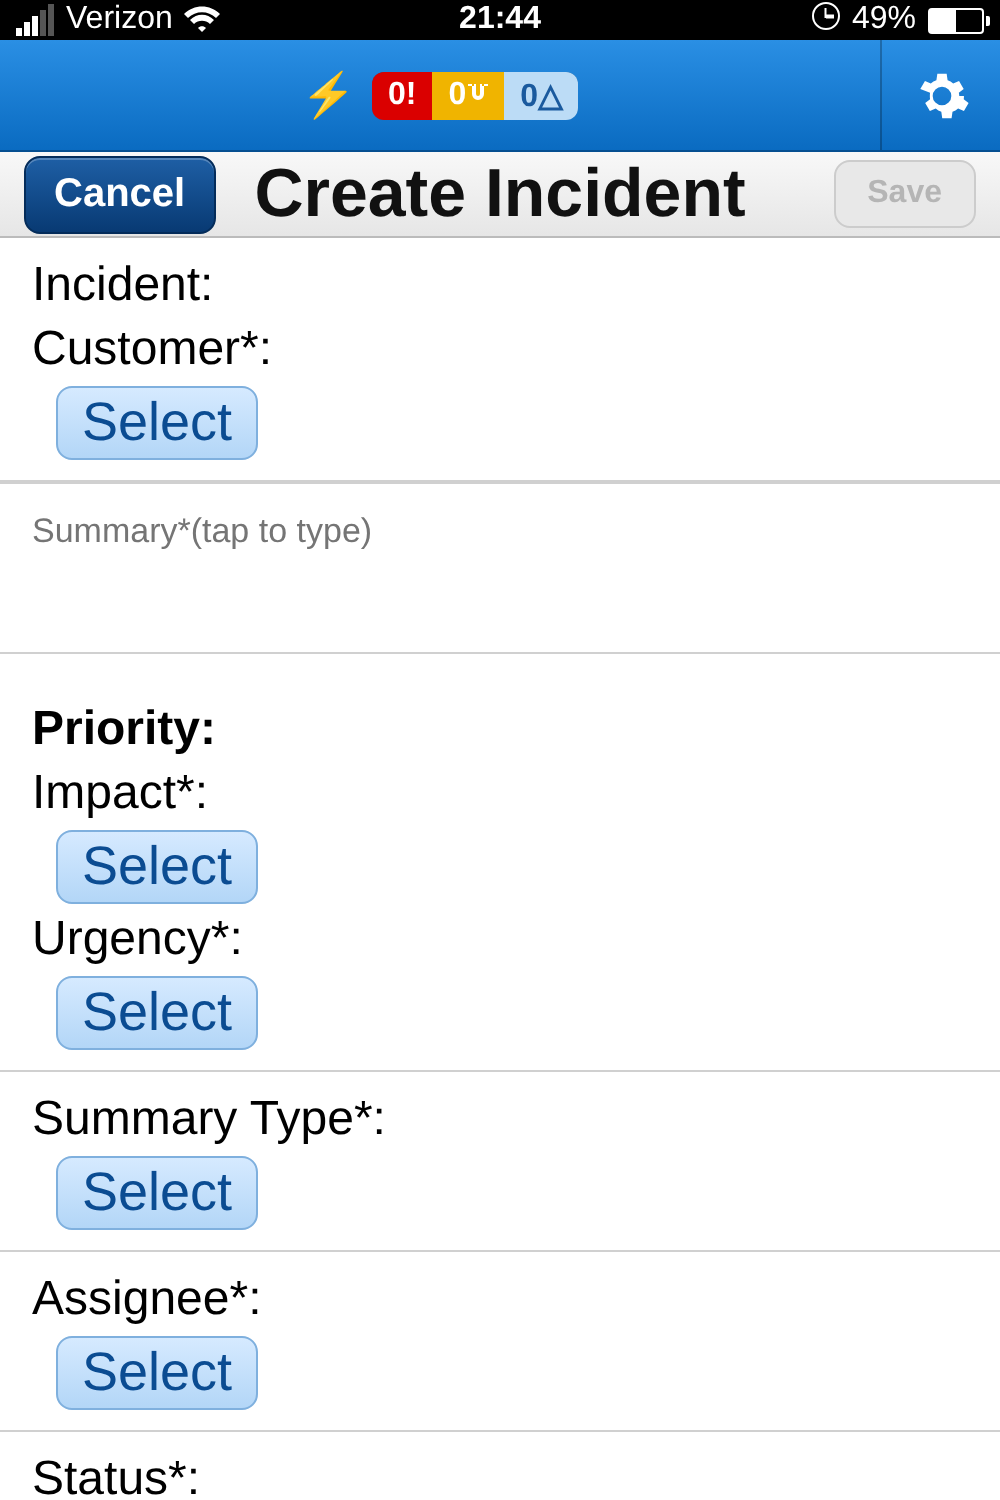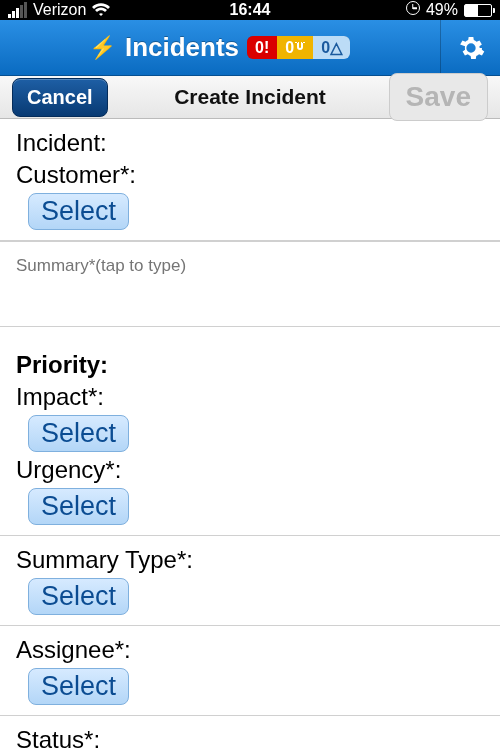--- a/index.html
+++ b/index.html
@@ -79,29 +79,29 @@
       font-size:20px;
       font-weight:600;
       border:1px solid #042c5a;
       border-radius:8px;
       padding:7px 14px;
       box-shadow: inset 0 1px 0 rgba(255,255,255,.25);
     }
     .save-btn {
       background:#e8e8e8;
       color:#b5b5b5;
-      font-size:28px;
+      font-size:16px;
       font-weight:600;
       border:1px solid #ccc;
       border-radius:8px;
       padding:7px 16px;
     }
     .page-title {
       position:absolute; left:50%; transform:translateX(-50%);
-      font-size:21px; font-weight:700; color:#111;
+      font-size:34px; font-weight:700; color:#111;
     }
 
     
     .form { background:#fff; }
     .section { border-bottom:1px solid #d0d0d0; padding: 6px 16px 10px 16px; }
     .field-label { font-size:24px; color:#000; padding-top:4px; }
     .field-label.bold { font-weight:700; }
     .select-btn {
       display:inline-block;
       margin-top:4px;
@@ -134,36 +134,35 @@
         <span></span>
         <span></span>
         <span></span>
         <span></span>
     </div>
     <span>Verizon</span>
     <svg width="18" height="14" viewBox="0 0 18 14">
         <path fill="#fff" d="M9 13l2-2c-1.1-1.1-2.9-1.1-4 0zM3 7l2 2c2.2-2.2 5.8-2.2 8 0l2-2C11.5 3.5 6.5 3.5 3 7zM0 4l2 2c3.9-3.9 10.1-3.9 14 0l2-2C13 -1 5 -1 0 4z"></path>
       </svg>
   </div>
-  <div class="status-center">16:44</div>
+  <div class="status-center">21:44</div>
   <div class="status-right">
     <div class="clock-icon"></div>
     <span>49%</span>
     <div class="battery">
       <div class="battery-body">
           <div class="battery-fill"></div>
         </div>
     </div>
   </div>
 </div>
 
 <div class="app-header">
   <div class="header-center">
     <span class="bolt">⚡</span>
-    <span class="header-title">Incidents</span>
     <div class="badges">
       <span class="badge badge-red">0!</span>
       <span class="badge badge-orange">
           <span>0</span>
           <svg width="10" height="12" viewBox="0 0 10 12">
             <path fill="#fff" d="M2 0v5a3 3 0 1 0 6 0V0H6v5a1 1 0 1 1-2 0V0z M0 0h3v1H0z M7 0h3v1H7z"></path>
           </svg>
         </span>
       <span class="badge badge-blue">0△</span>
     </div>

